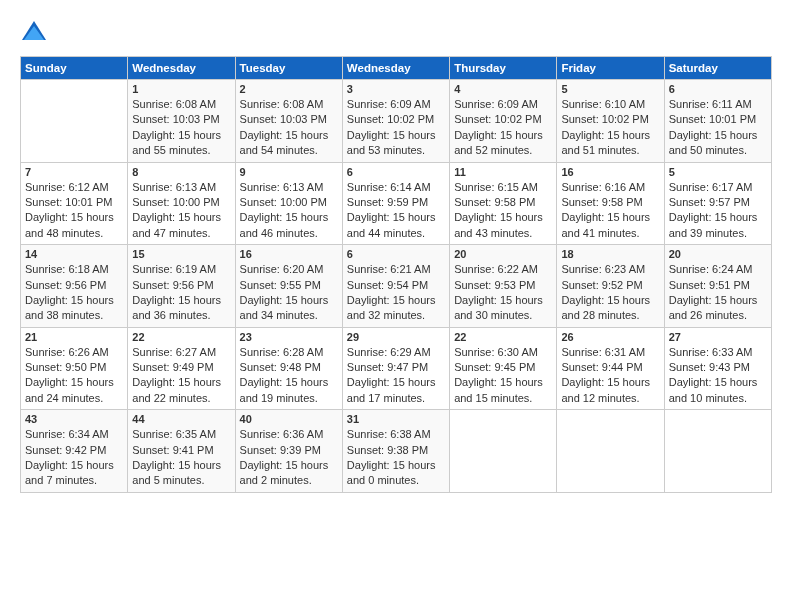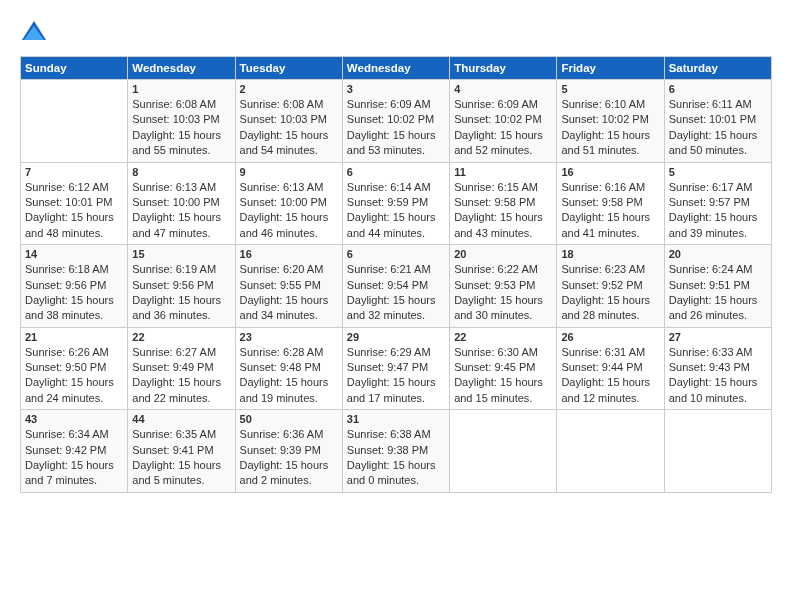--- a/index.html
+++ b/index.html
@@ -256,21 +256,21 @@
         <tr>
           <td>
             <span class="day-num">43</span>
             <div class="cell-content">Sunrise: 6:34 AM<br>Sunset: 9:42 PM<br>Daylight: 15 hours and 7 minutes.</div>
           </td>
           <td>
             <span class="day-num">44</span>
             <div class="cell-content">Sunrise: 6:35 AM<br>Sunset: 9:41 PM<br>Daylight: 15 hours and 5 minutes.</div>
           </td>
           <td>
-            <span class="day-num">50</span>
+            <span class="day-num">40</span>
             <div class="cell-content">Sunrise: 6:36 AM<br>Sunset: 9:39 PM<br>Daylight: 15 hours and 2 minutes.</div>
           </td>
           <td>
             <span class="day-num">31</span>
             <div class="cell-content">Sunrise: 6:38 AM<br>Sunset: 9:38 PM<br>Daylight: 15 hours and 0 minutes.</div>
           </td>
           <td class="empty-cell"></td>
           <td class="empty-cell"></td>
           <td class="empty-cell"></td>
         </tr>

